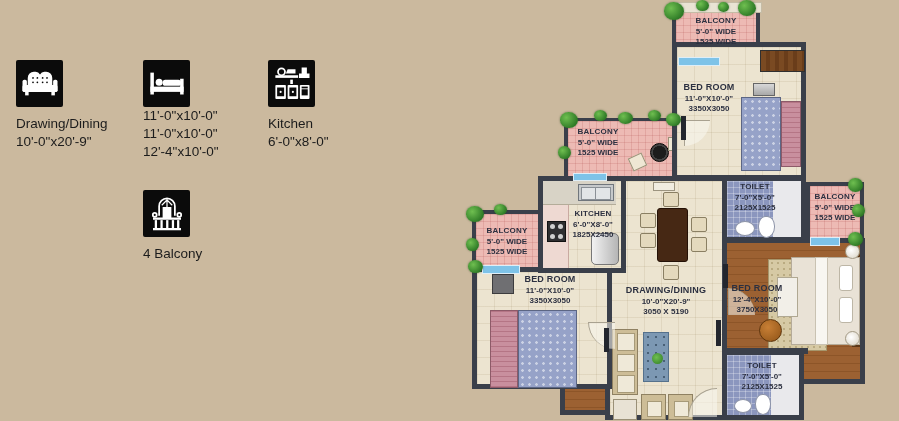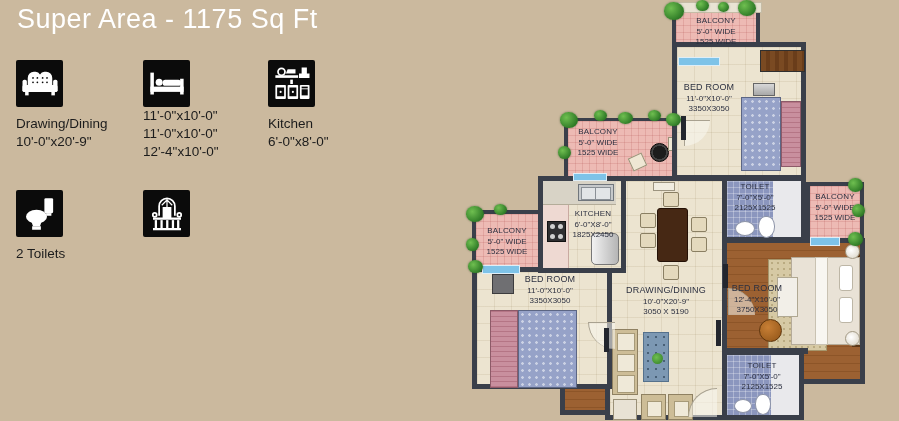--- a/index.html
+++ b/index.html
@@ -22,21 +22,21 @@
   .legend-dim{font-size:13.5px;color:#1c1c1c;line-height:1.33;}
 
   
   .room{position:absolute;box-sizing:border-box;}
   .wall5{border:5px solid #3a3f4a;}
   .floor-cream{background-color:#ece4d0;background-image:linear-gradient(rgba(150,130,90,.14) 1px,transparent 1px),linear-gradient(90deg,rgba(150,130,90,.14) 1px,transparent 1px);background-size:17px 17px;}
   .floor-pink{background-color:#edbab4;background-image:linear-gradient(rgba(185,95,95,.22) 1px,transparent 1px),linear-gradient(90deg,rgba(185,95,95,.22) 1px,transparent 1px);background-size:7px 7px;}
   .floor-wood{background:repeating-linear-gradient(180deg,#9c6132 0 7px,#8d5528 7px 8px);}
   .floor-tile{background-color:#8b96be;background-image:linear-gradient(rgba(255,255,255,.28) 1px,transparent 1px),linear-gradient(90deg,rgba(255,255,255,.28) 1px,transparent 1px);background-size:6px 6px;}
 
-  .room-label{position:absolute;z-index:30;text-align:center;font-weight:normal;color:#2c3040;line-height:1.32;}
+  .room-label{position:absolute;z-index:30;text-align:center;font-weight:bold;color:#2c3040;line-height:1.32;}
   .room-label .rl1{font-size:9px;letter-spacing:.2px;}
   .room-label .rl2,.room-label .rl3{font-size:8px;}
   .room-label.small .rl1{font-size:8px;}
 
   .plant{position:absolute;z-index:40;border-radius:48% 52% 50% 50%;background:radial-gradient(circle at 35% 35%,#6fbf50,#2e7a26 72%);box-shadow:0 0 2px rgba(20,60,15,.55);}
   .slide-door{position:absolute;z-index:25;background:#7ec3e8;border:1px solid #dfeef7;}
   .ledge{position:absolute;z-index:5;background:#e9e3d3;border:1px solid #c5bca6;}
   .door-leaf{position:absolute;z-index:26;background:#23262e;}
   .door-arc{position:absolute;z-index:24;background:rgba(250,248,240,.55);border-top:1px solid #a8a190;border-left:1px solid #a8a190;}
 
@@ -109,21 +109,20 @@
   
   #bm-table{position:absolute;left:82px;top:22px;width:17px;height:17px;border-radius:50%;background:radial-gradient(circle,#1c1c1c 55%,#444 56%);border:1px solid #000;}
   #bm-seat1{position:absolute;left:62px;top:34px;width:13px;height:12px;background:#efe7d4;border:1px solid #9a9077;transform:rotate(-25deg);}
   #bm-seat2{position:absolute;left:100px;top:16px;width:13px;height:12px;background:#efe7d4;border:1px solid #9a9077;}
 </style>
 </head>
 <body>
 
 <div id="stage">
 
-  <div id="title">Super Area - 1175 Sq Ft</div>
 
   <div class="legend-item" id="li-drawing">
     <div class="legend-icon">
       <svg viewBox="0 0 48 48">
           <g fill="#fff">
             <path d="M10 26 v-9 a7 7 0 0 1 7-7 h2 a6 6 0 0 1 5 3 a6 6 0 0 1 5-3 h2 a7 7 0 0 1 7 7 v9 z"></path>
             <rect x="4" y="25" width="40" height="8" rx="2"></rect>
             <rect x="4" y="19" width="5" height="14" rx="2"></rect>
             <rect x="39" y="19" width="5" height="14" rx="2"></rect>
             <rect x="7" y="33" width="4" height="4"></rect>
@@ -184,34 +183,20 @@
           <g fill="#fff">
             <circle cx="11" cy="33" r="1.2"></circle>
             <circle cx="25" cy="33" r="1.2"></circle>
           </g>
         </svg>
     </div>
     <div class="legend-label">Kitchen</div>
     <div class="legend-dim">6'-0"x8'-0"</div>
   </div>
 
-  <div class="legend-item" id="li-toilets">
-    <div class="legend-icon">
-      <svg viewBox="0 0 48 48">
-          <g fill="#fff">
-            <rect x="29" y="6" width="10" height="17" rx="1.5"></rect>
-            <rect x="31" y="23" width="6" height="3"></rect>
-            <ellipse cx="20" cy="27" rx="12" ry="8"></ellipse>
-            <path d="M14 32 h12 l-2 6 h-8 z"></path>
-            <rect x="15" y="38" width="10" height="4"></rect>
-          </g>
-        </svg>
-    </div>
-    <div class="legend-label">2 Toilets</div>
-  </div>
 
   <div class="legend-item" id="li-balcony">
     <div class="legend-icon">
       <svg viewBox="0 0 48 48">
           <g stroke="#fff" fill="none" stroke-width="2">
             <path d="M15 26 v-11 a9 9 0 0 1 18 0 v11"></path>
             <path d="M24 6 v10 M24 8 l-6 6 M24 8 l6 6" stroke-width="1.4"></path>
             <circle cx="10" cy="25" r="2.2"></circle>
             <circle cx="38" cy="25" r="2.2"></circle>
           </g>
@@ -220,20 +205,21 @@
             <rect x="8" y="28" width="32" height="2.6"></rect>
             <rect x="10" y="31" width="2.6" height="9"></rect>
             <rect x="16.5" y="31" width="2.6" height="9"></rect>
             <rect x="23" y="31" width="2.6" height="9"></rect>
             <rect x="29.5" y="31" width="2.6" height="9"></rect>
             <rect x="35.5" y="31" width="2.6" height="9"></rect>
             <rect x="8" y="40" width="32" height="2.6"></rect>
           </g>
         </svg>
     </div>
+    <div class="legend-label">4 Balcony</div>
   </div>
 
   <div class="room floor-pink" id="balcony-top"></div>
   <div class="ledge" style="left:672px;top:2px;width:88px;height:9px;"></div>
 
   <div class="room floor-pink" id="balcony-mid">
     <div id="bm-table"></div>
     <div id="bm-seat1"></div>
     <div id="bm-seat2"></div>
   </div>

